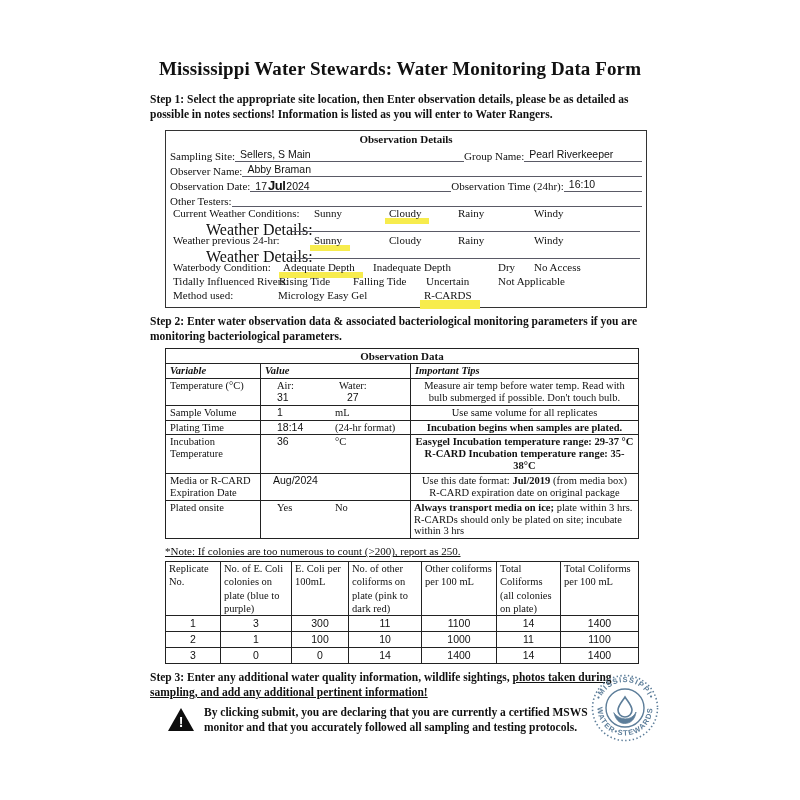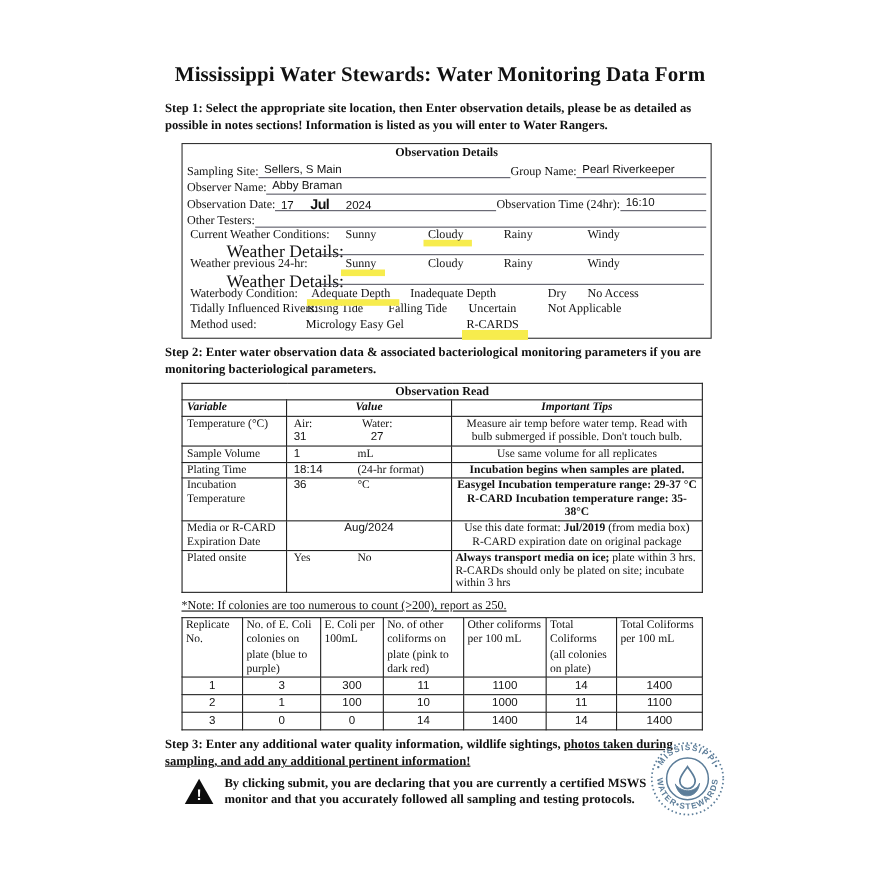--- a/index.html
+++ b/index.html
@@ -15,21 +15,21 @@
 
   
   .od-box { border:1.2px solid #333; margin:8px 0 0 15px; width:472px; padding:2px 4px 4px 4px; position:relative; }
   .od-heading { text-align:center; font-weight:bold; font-size:11px; height:14px; }
   .frow { display:flex; align-items:flex-end; font-size:11px; height:15px; }
   .flabel { white-space:nowrap; }
   .fill { border-bottom:1px solid #5a5a66; font-family:"Liberation Sans", sans-serif; font-size:10.5px;
           padding-left:5px; white-space:nowrap; overflow:visible; height:13px; }
   .grow { flex:1; }
   .w224 { width:224px; } .w196 { width:196px; }
-  .month-ov { font-weight:bold; font-size:13px; letter-spacing:-0.5px; margin:0 15px; }
+  .month-ov { font-weight:bold; font-size:13px; letter-spacing:-0.5px; margin:0 1px; }
 
   .wrow { position:relative; height:14px; font-size:11px; }
   .wrow span { position:absolute; top:0; white-space:nowrap; }
   .wlabel { left:3px; }
   .wA1{left:144px}.wA2{left:219px}.wA3{left:288px}.wA4{left:364px}
   .wB1{left:113px}.wB2{left:203px}.wB3{left:328px}.wB4{left:364px}
   .wC1{left:109px}.wC2{left:183px}.wC3{left:256px}.wC4{left:328px}
   .wD1{left:108px}.wD2{left:254px}
   .drow { position:relative; height:13px; font-size:16px; }
   .drow .dlabel { position:absolute; left:36px; top:0; }
@@ -39,23 +39,23 @@
   .hl::after { content:""; position:absolute; left:-4px; right:-8px; top:11px; height:6px;
                background:#f7ec4d; z-index:-1; }
   .hl-deep::after { height:9px; top:11px; }
 
   
   table { border-collapse:collapse; table-layout:fixed; margin:4px 0 0 15px; width:473px; }
   td { border:1px solid #222; }
   .obs-table { font-size:10.5px; line-height:1.13; }
   .t-head { text-align:center; font-weight:bold; font-size:11px; padding:1px 0; }
   .col-head { font-weight:bold; font-style:italic; padding:1px 4px; }
-  .c-center { text-align:center; }
+  .c-center { text-align:left; }
   .var  { padding:1px 2px 1px 4px; vertical-align:top; }
-  .val  { padding:1px 2px; vertical-align:top; }
+  .val  { padding:1px 12px; vertical-align:top; }
   .tips { padding:1px 3px; text-align:center; vertical-align:top; }
   .tips-left { text-align:left; }
   .sans { font-family:"Liberation Sans", sans-serif; }
   .b { font-weight:bold; }
   .blk { display:block; }
   .vnum { display:inline-block; width:58px; padding-left:4px; }
   .vcol { display:inline-block; width:58px; padding-left:4px; vertical-align:top; }
 
   .note { font-size:11px; margin:6px 0 0 15px; text-decoration:underline; }
 
@@ -160,21 +160,21 @@
   <p class="step">Step 2: Enter water observation data &amp; associated bacteriological monitoring parameters if you are monitoring bacteriological parameters.</p>
 
   <table class="obs-table">
     <colgroup>
         <col style="width:95px">
         <col style="width:150px">
         <col style="width:228px">
       </colgroup>
     <tbody>
         <tr>
-          <td colspan="3" class="t-head">Observation Read</td>
+          <td colspan="3" class="t-head">Observation Data</td>
         </tr>
     <tr>
       <td class="col-head">Variable</td>
       <td class="col-head c-center">Value</td>
       <td class="col-head c-center">Important Tips</td>
     </tr>
     <tr>
       <td class="var">Temperature (°C)</td>
       <td class="val">
         <span class="vcol"><span class="blk">Air:</span><span class="blk sans">31</span></span><span class="vcol" style="width:auto"><span class="blk">Water:</span><span class="blk sans" style="padding-left:8px">27</span></span>

